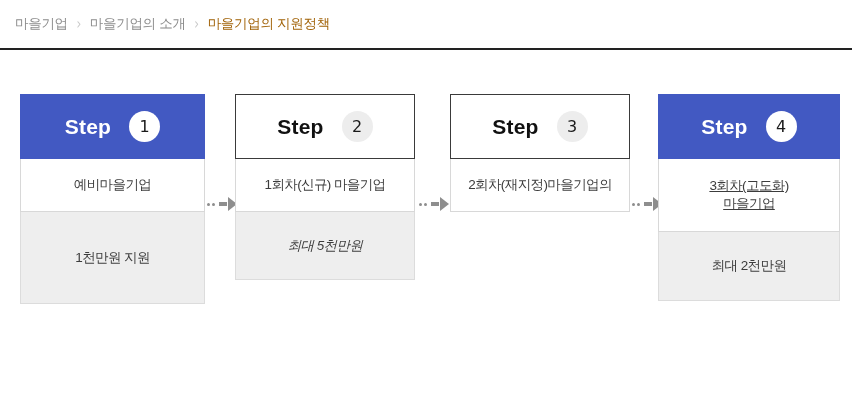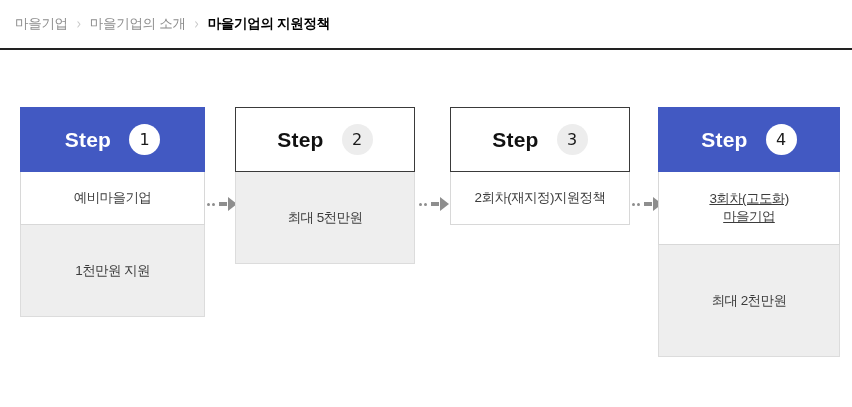--- a/index.html
+++ b/index.html
@@ -21,41 +21,41 @@
     padding-left: 15px;
     border-bottom: 2px solid #222222;
   }
   .crumb {
     font-size: 13.5px;
     color: #8c8c8c;
     letter-spacing: -0.3px;
     white-space: nowrap;
   }
   .crumb.current {
-    color: #000000;
-    font-weight: bold;
+    color: #a16207;
+    font-weight: normal;
   }
   .crumb-sep {
     width: 22px;
     text-align: center;
     font-size: 12px;
     color: #c9c9c9;
     font-family: "DejaVu Sans", sans-serif;
     line-height: 1;
     transform: scaleY(1.25);
   }
 
   
   #steps-area {
     position: absolute;
     left: 0; top: 50px;
     width: 852px; height: 357px;
   }
 
-  .step-card { position: absolute; top: 57px; }
+  .step-card { position: absolute; top: 44px; }
 
   .step-head {
     position: relative;
     display: flex;
     align-items: center;
     justify-content: center;
     gap: 18px;
     height: 65px;
   }
   .step-head .step-word {
@@ -171,48 +171,49 @@
     <span class="dot"></span>
     <span class="shaft"></span>
     <span class="head"></span>
   </div>
 
   <div class="step-card plain" style="left:235px; width:180px;">
     <div class="step-head">
       <span class="step-word">Step</span>
       <span class="badge">2</span>
     </div>
-    <div class="step-amount" style="height:92px;">최대 5천만원</div>
+    <div class="step-title" style="height:53px;">1회차(신규) 마을기업</div>
+    <div class="step-amount" style="height:68px;font-style:italic;">최대 5천만원</div>
   </div>
 
   <div class="connector" style="left:419px;">
     <span class="dot"></span>
     <span class="dot"></span>
     <span class="shaft"></span>
     <span class="head"></span>
   </div>
 
   <div class="step-card plain" style="left:450px; width:180px;">
     <div class="step-head">
       <span class="step-word">Step</span>
       <span class="badge">3</span>
     </div>
-    <div class="step-title" style="height:53px;">2회차(재지정)지원정책</div>
+    <div class="step-title" style="height:53px;">2회차(재지정)마을기업의</div>
   </div>
 
   <div class="connector" style="left:632px;">
     <span class="dot"></span>
     <span class="dot"></span>
     <span class="shaft"></span>
     <span class="head"></span>
   </div>
 
   <div class="step-card accent" style="left:658px; width:182px;">
     <div class="step-head">
       <span class="step-word">Step</span>
       <span class="badge">4</span>
     </div>
     <div class="step-title" style="height:73px; white-space:pre-line;text-decoration:underline;">3회차(고도화)
 마을기업</div>
-    <div class="step-amount" style="height:112px;">최대 2천만원</div>
+    <div class="step-amount" style="height:69px;">최대 2천만원</div>
   </div>
 
 </div>
 
 </body></html>

